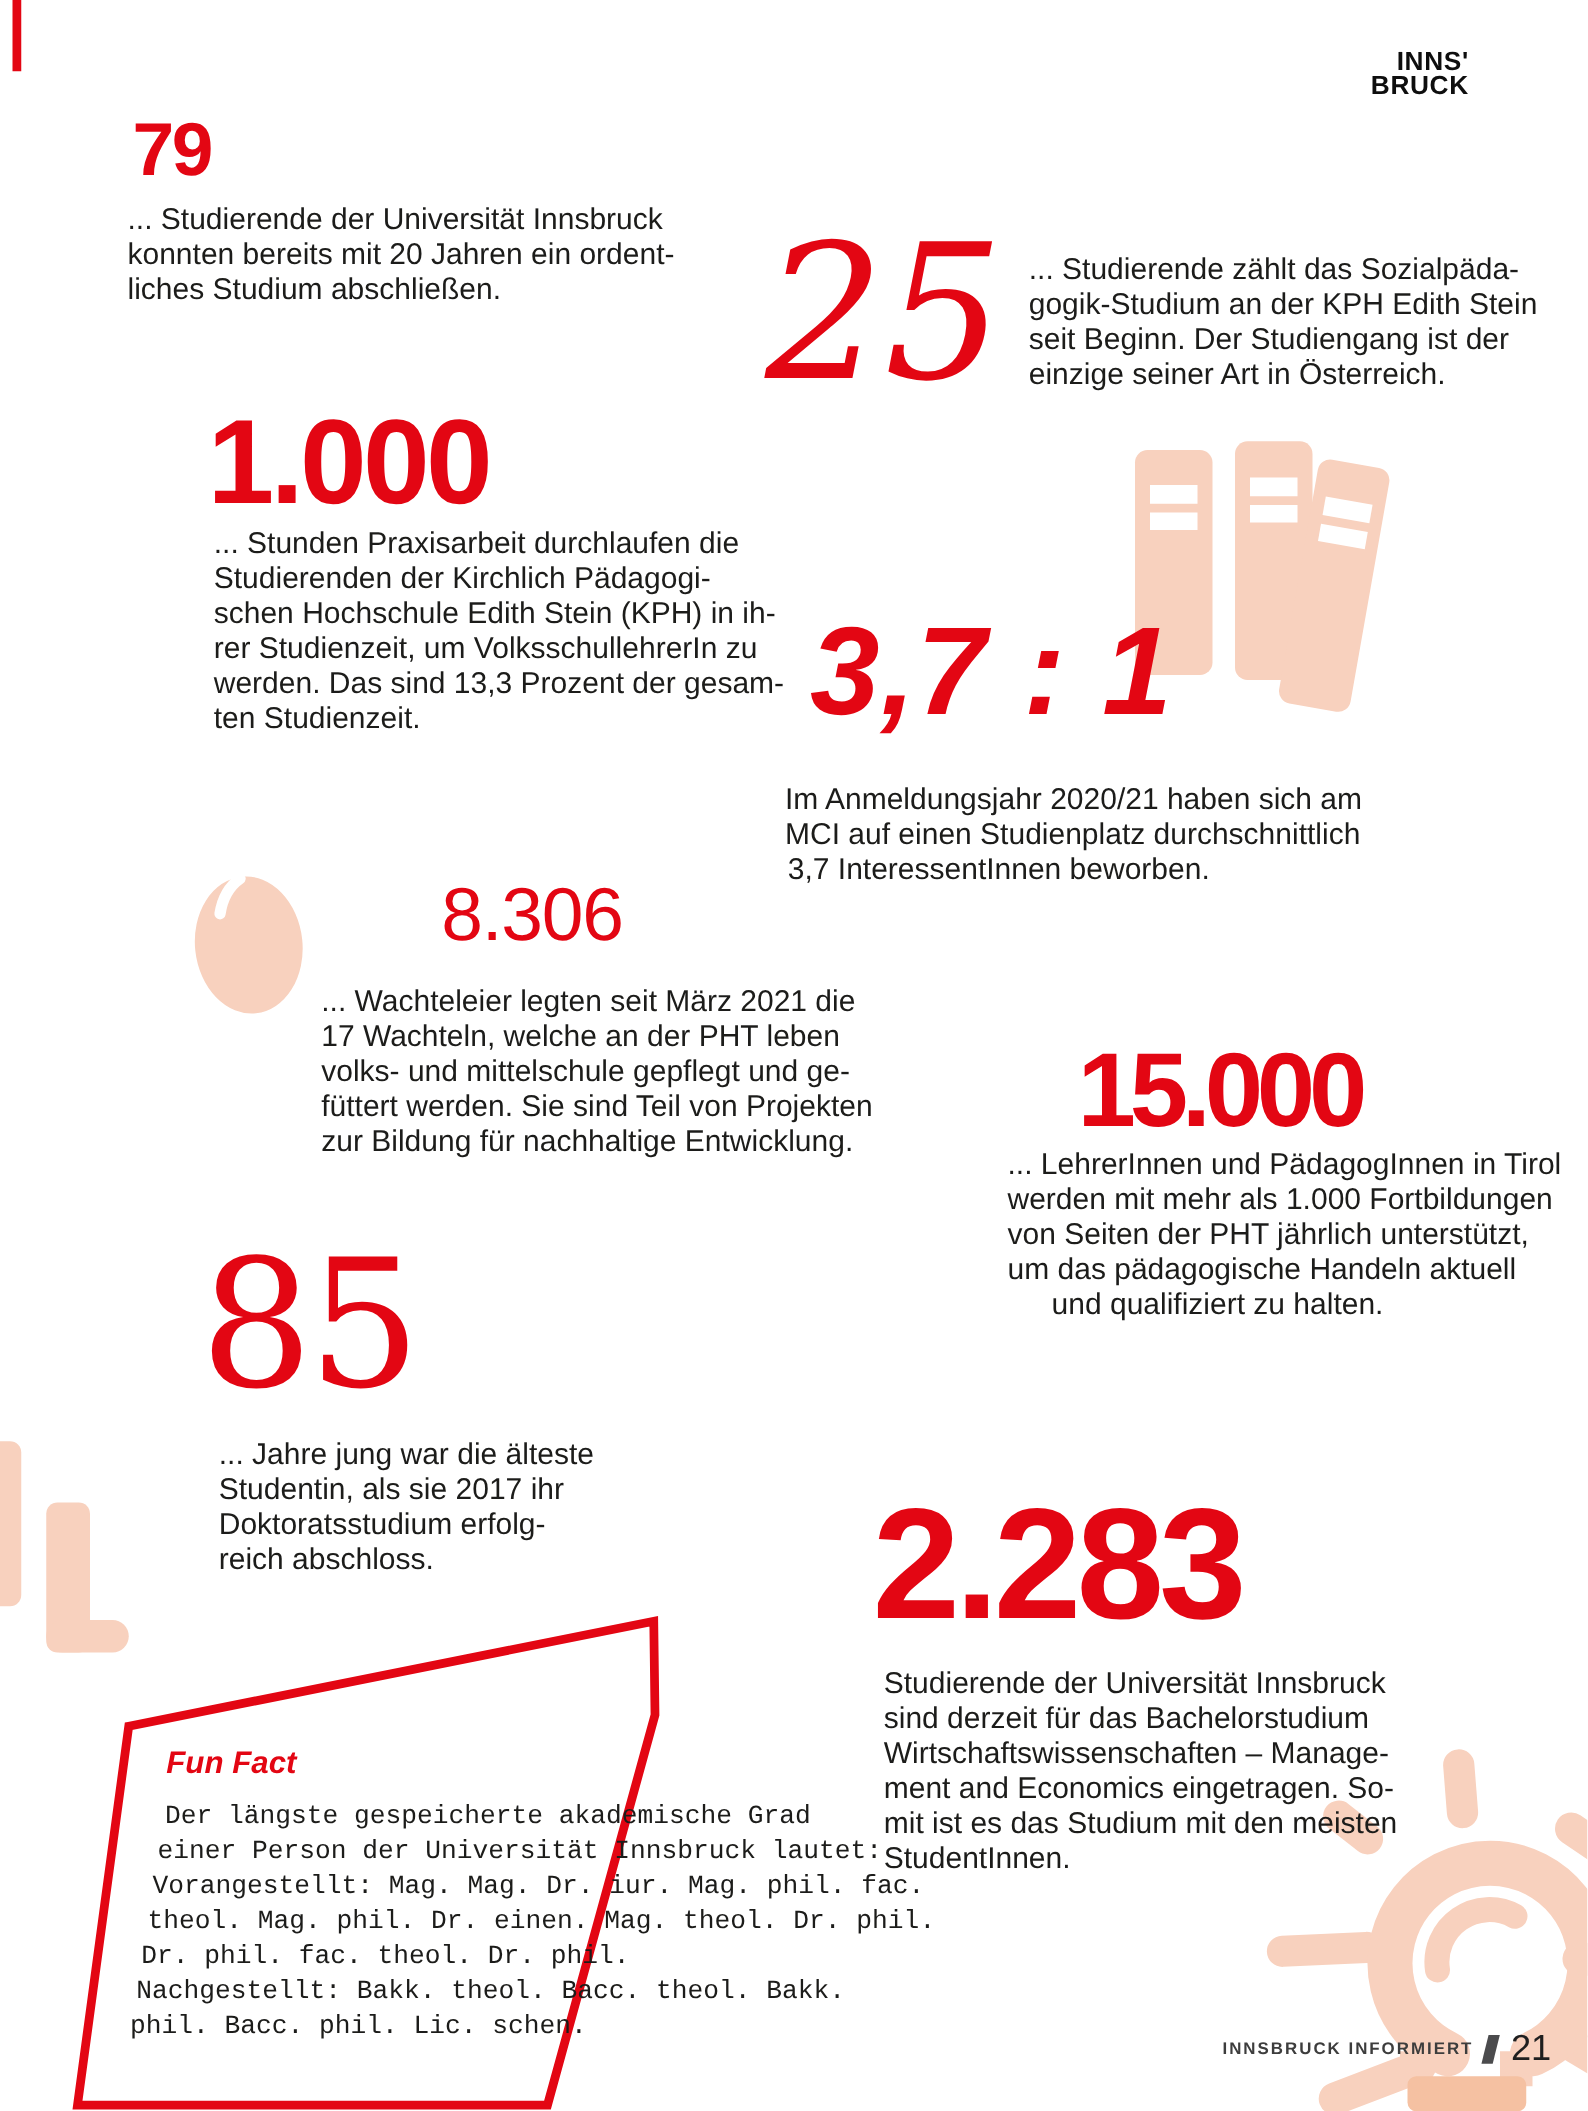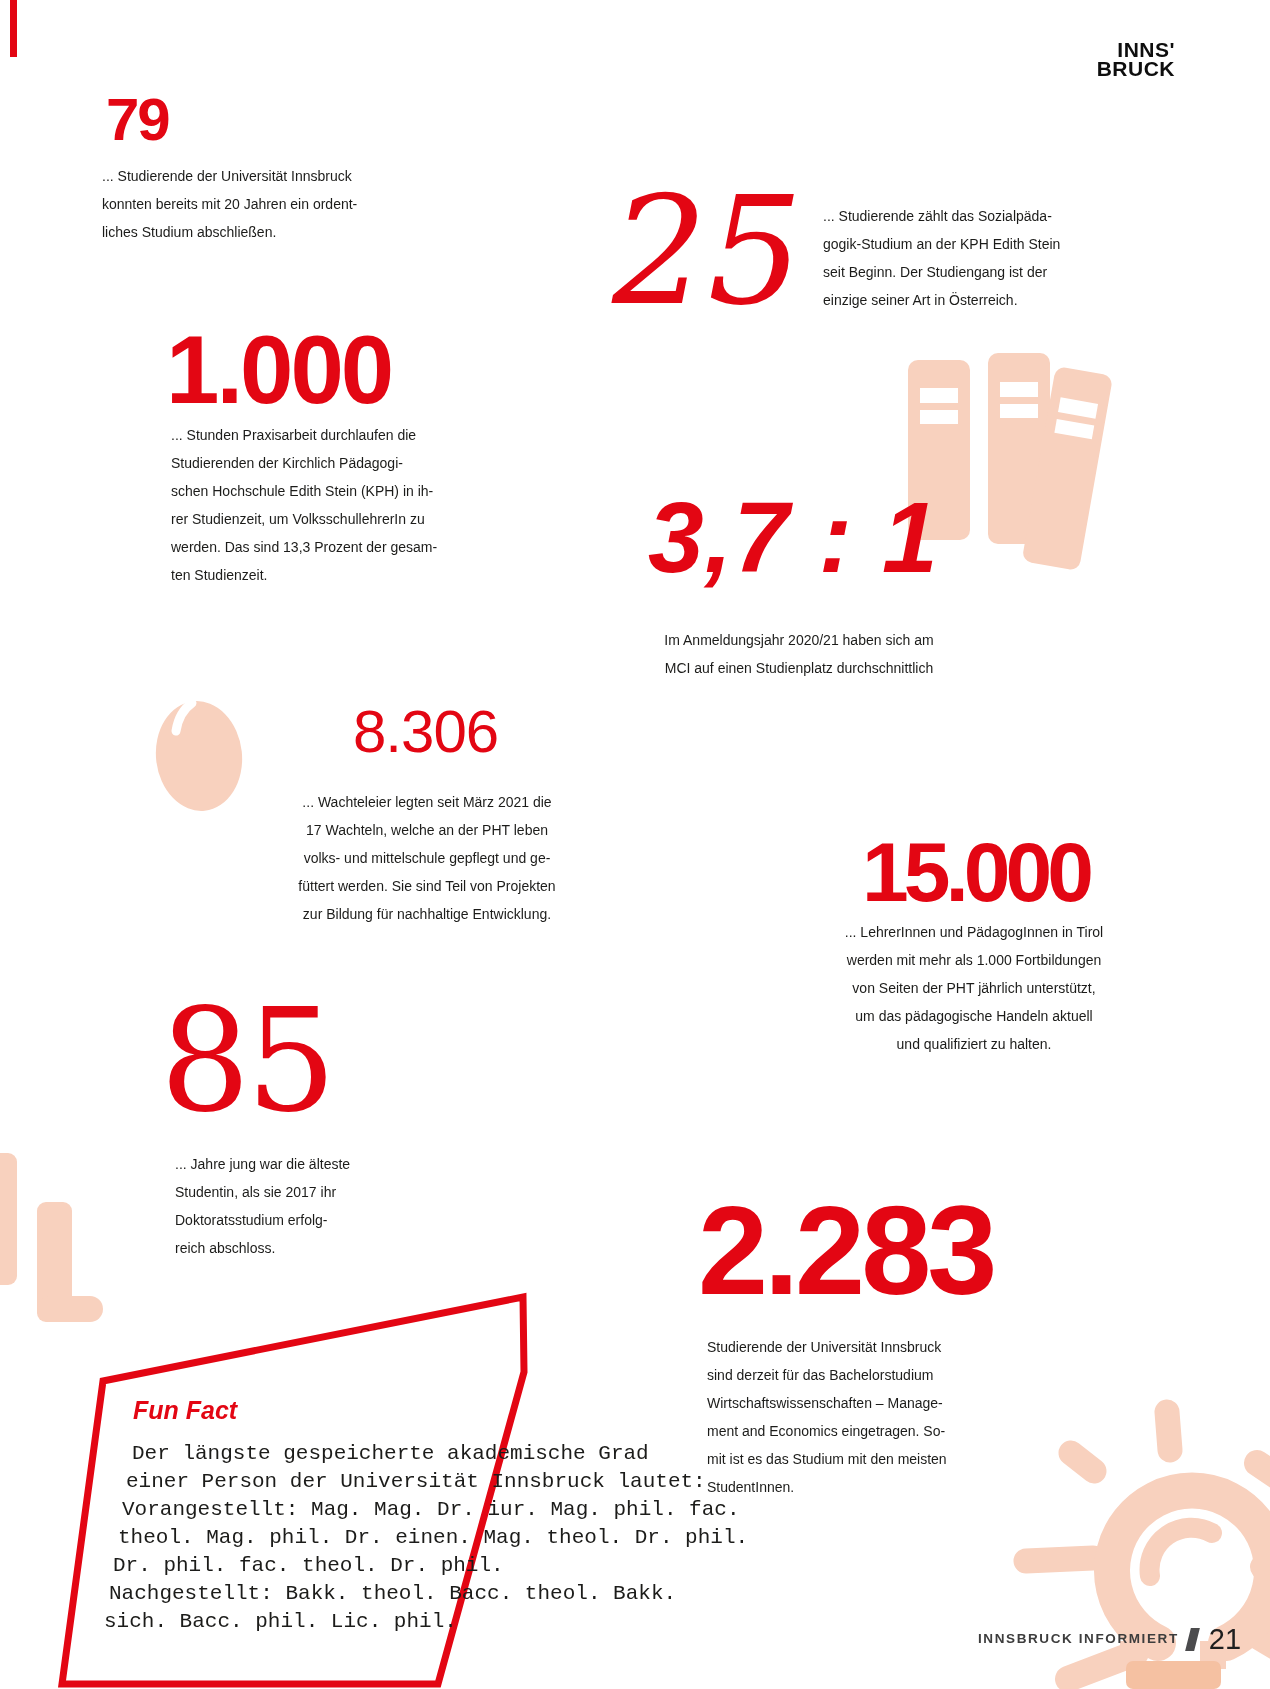--- a/index.html
+++ b/index.html
@@ -12,21 +12,21 @@
   html,body{margin:0;padding:0;background:#ffffff;}
   .page{
     position:relative;width:1270px;height:1689px;background:#ffffff;
     overflow:hidden;font-family:"Liberation Sans",sans-serif;color:var(--text-dark);
   }
   .abs{position:absolute;}
   .illus-layer{position:absolute;left:0;top:0;z-index:0;}
   .num{color:var(--accent-red);line-height:1;white-space:nowrap;z-index:1;}
   .num-bold{font-weight:800;}
   .num-serif{font-family:"DejaVu Serif",serif;font-weight:400;}
-  .caption{font-size:14px;line-height:28px;color:var(--text-dark);white-space:nowrap;z-index:1;}
+  .caption{font-size:24px;line-height:28px;color:var(--text-dark);white-space:nowrap;z-index:1;}
   .caption div{white-space:nowrap;}
   .center{text-align:center;}
   .logo{
     right:95px;top:40px;text-align:right;font-weight:900;font-size:21px;
     line-height:19px;letter-spacing:0.5px;color:#0e0e0e;z-index:1;
   }
   #n79{left:106px;top:90px;font-size:60px;letter-spacing:-2px;}
   #c79{left:102px;top:162px;}
   #n25{left:612px;top:176px;font-size:150px;font-style:italic;}
   #c25{left:823px;top:202px;}
@@ -138,20 +138,21 @@
       <div>schen Hochschule Edith Stein (KPH) in ih-</div>
       <div>rer Studienzeit, um VolksschullehrerIn zu</div>
       <div>werden. Das sind 13,3 Prozent der gesam-</div>
       <div>ten Studienzeit.</div>
     </div>
 
   <div class="abs num" id="n37">3,7 : 1</div>
   <div class="abs caption center" id="c37">
       <div>Im Anmeldungsjahr 2020/21 haben sich am</div>
       <div>MCI auf einen Studienplatz durchschnittlich</div>
+      <div>3,7 InteressentInnen beworben.</div>
     </div>
 
   <div class="abs num" id="n4500">8.306</div>
   <div class="abs caption center" id="c4500">
       <div>... Wachteleier legten seit März 2021 die</div>
       <div>17 Wachteln, welche an der PHT leben</div>
       <div>volks- und mittelschule gepflegt und ge-</div>
       <div>füttert werden. Sie sind Teil von Projekten</div>
       <div>zur Bildung für nachhaltige Entwicklung.</div>
     </div>
@@ -184,21 +185,21 @@
     </div>
 
   <div class="abs" id="ff-title">Fun Fact</div>
   <div class="abs" id="ff-lines">
       <div>Der längste gespeicherte akademische Grad</div>
       <div>einer Person der Universität Innsbruck lautet:</div>
       <div>Vorangestellt: Mag. Mag. Dr. iur. Mag. phil. fac.</div>
       <div>theol. Mag. phil. Dr. einen. Mag. theol. Dr. phil.</div>
       <div>Dr. phil. fac. theol. Dr. phil.</div>
       <div>Nachgestellt: Bakk. theol. Bacc. theol. Bakk.</div>
-      <div>sich. Bacc. phil. Lic. phil.</div>
+      <div>phil. Bacc. phil. Lic. schen.</div>
     </div>
 
   <div class="abs footer">
     <span id="footer-mag">INNSBRUCK INFORMIERT</span>
     <span id="footer-slash"></span>
     <span id="footer-num">21</span>
   </div>
 
 </div>
 

